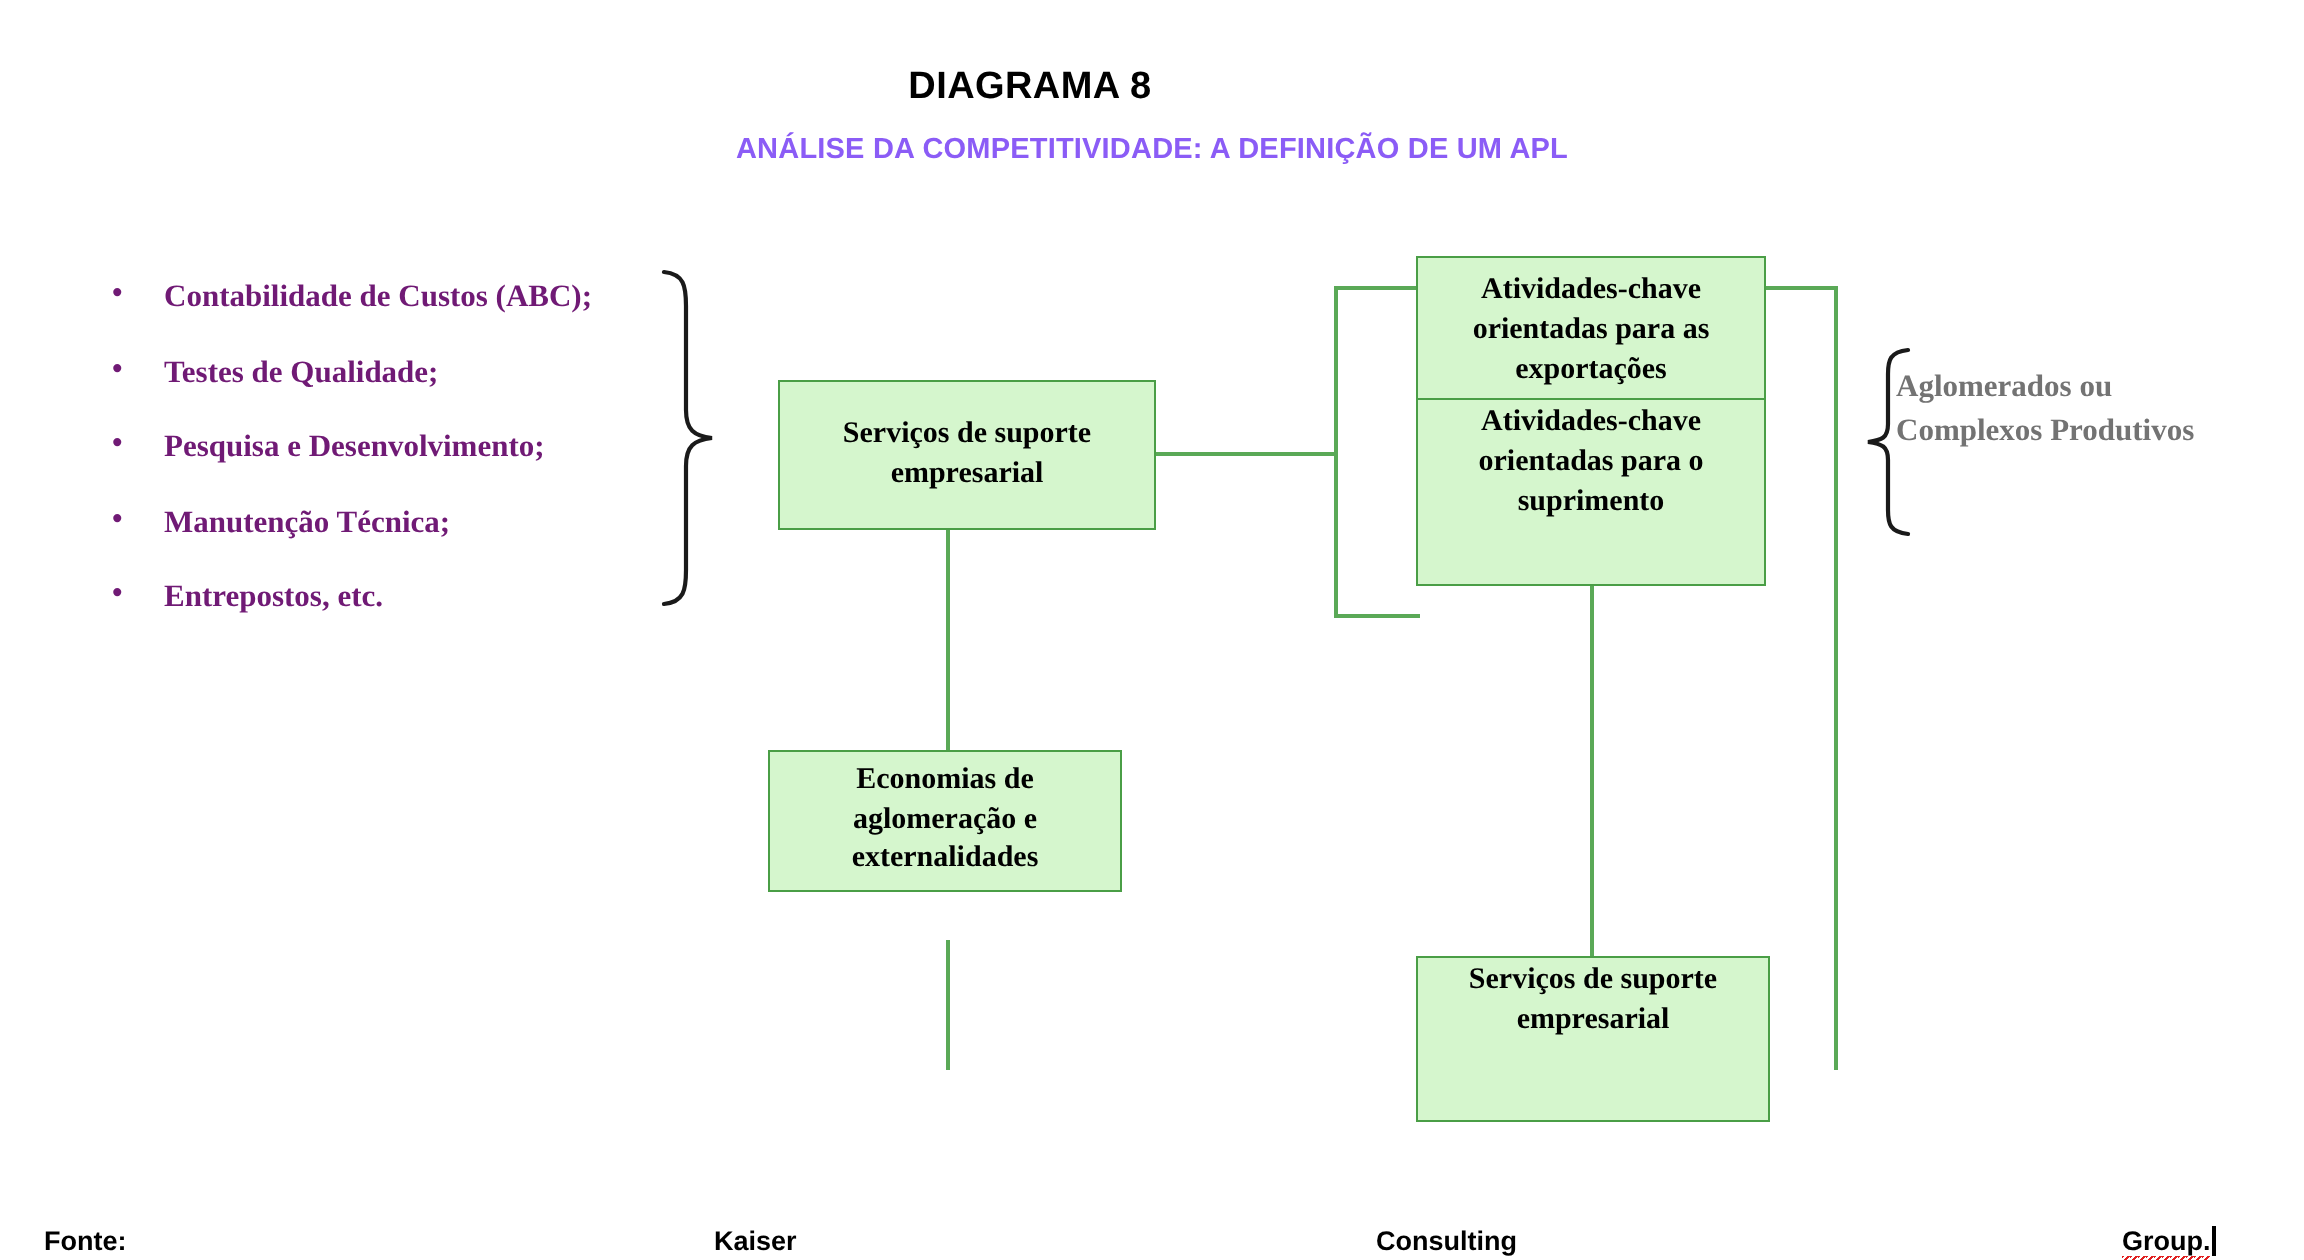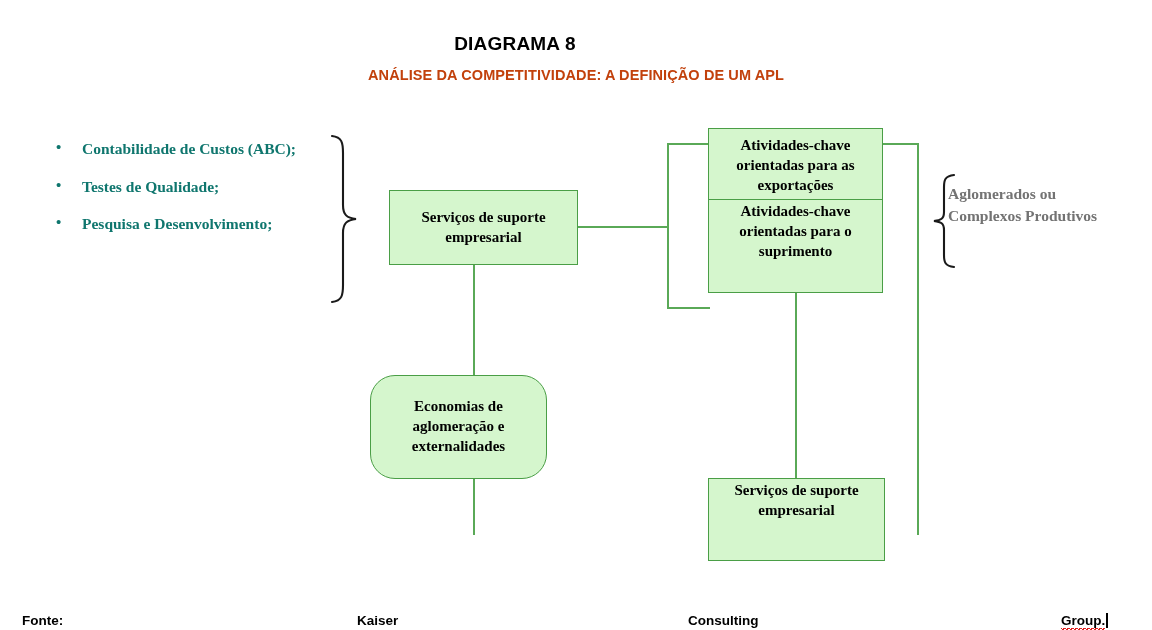--- a/index.html
+++ b/index.html
@@ -31,42 +31,42 @@
   }
   .title-sub {
     position: absolute;
     left: 0;
     top: 67px;
     width: 1152px;
     text-align: center;
     font-family: "Liberation Sans", sans-serif;
     font-weight: bold;
     font-size: 14.5px;
-    color: #c2410c;
+    color: #8b5cf6;
     letter-spacing: 0.1px;
   }
 
   
   .bullets {
     position: absolute;
     left: 48px;
     top: 140px;
     width: 300px;
     margin: 0;
     padding: 0;
     list-style: none;
   }
   .bullets li {
     position: relative;
     padding-left: 34px;
     margin: 0 0 20.5px 0;
     font-family: "Liberation Serif", serif;
     font-weight: bold;
     font-size: 15.5px;
-    color: #0f766e;
+    color: #701a75;
     line-height: 1.1;
     white-space: nowrap;
   }
   .bullets li::before {
     content: "\2022";
     position: absolute;
     left: 8px;
     top: -1px;
     font-size: 15px;
   }
@@ -155,20 +155,22 @@
 
 <div id="page">
 
   <div class="title-main">DIAGRAMA 8</div>
   <div class="title-sub">ANÁLISE DA COMPETITIVIDADE: A DEFINIÇÃO DE UM APL</div>
 
   <ul class="bullets">
     <li>Contabilidade de Custos (ABC);</li>
     <li>Testes de Qualidade;</li>
     <li>Pesquisa e Desenvolvimento;</li>
+    <li>Manutenção Técnica;</li>
+    <li>Entrepostos, etc.</li>
   </ul>
 
   <svg class="brace" style="left:326px; top:133px;" width="40" height="172" viewBox="0 0 40 172">
     <path d="M6 3 C 16 4, 17 10, 17 20 L 17 72 C 17 82, 21 85, 30 86
              C 21 87, 17 90, 17 100 L 17 152 C 17 162, 16 168, 6 169" fill="none" stroke="#1a1a1a" stroke-width="2.1" stroke-linecap="round"></path>
   </svg>
 
   <div class="line h" style="left:578px; top:226px; width:90px;"></div>
 
   <div class="line v" style="left:667px; top:143px; height:165px;"></div>
@@ -191,21 +193,21 @@
   </div>
 
   <div class="node" style="left:708px; top:128px; width:175px; height:76px;">
     <span>Atividades-chave orientadas para as exportações</span>
   </div>
 
   <div class="node top-align" style="left:708px; top:199px; width:175px; height:94px;">
     <span>Atividades-chave orientadas para o suprimento</span>
   </div>
 
-  <div class="node" style="left:370px; top:375px; width:177px; height:104px;border-radius:25px;">
+  <div class="node" style="left:384px; top:375px; width:177px; height:71px;">
     <span>Economias de aglomeração e externalidades</span>
   </div>
 
   <div class="node top-align" style="left:708px; top:478px; width:177px; height:83px;">
     <span>Serviços de suporte empresarial</span>
   </div>
 
   <svg class="brace" style="left:930px; top:172px;" width="32" height="98" viewBox="0 0 32 98">
     <path d="M24 3 C 15 4, 14 8, 14 15 L 14 40 C 14 47, 11 48, 4 49
              C 11 50, 14 51, 14 58 L 14 83 C 14 90, 15 94, 24 95" fill="none" stroke="#1a1a1a" stroke-width="2.1" stroke-linecap="round"></path>

